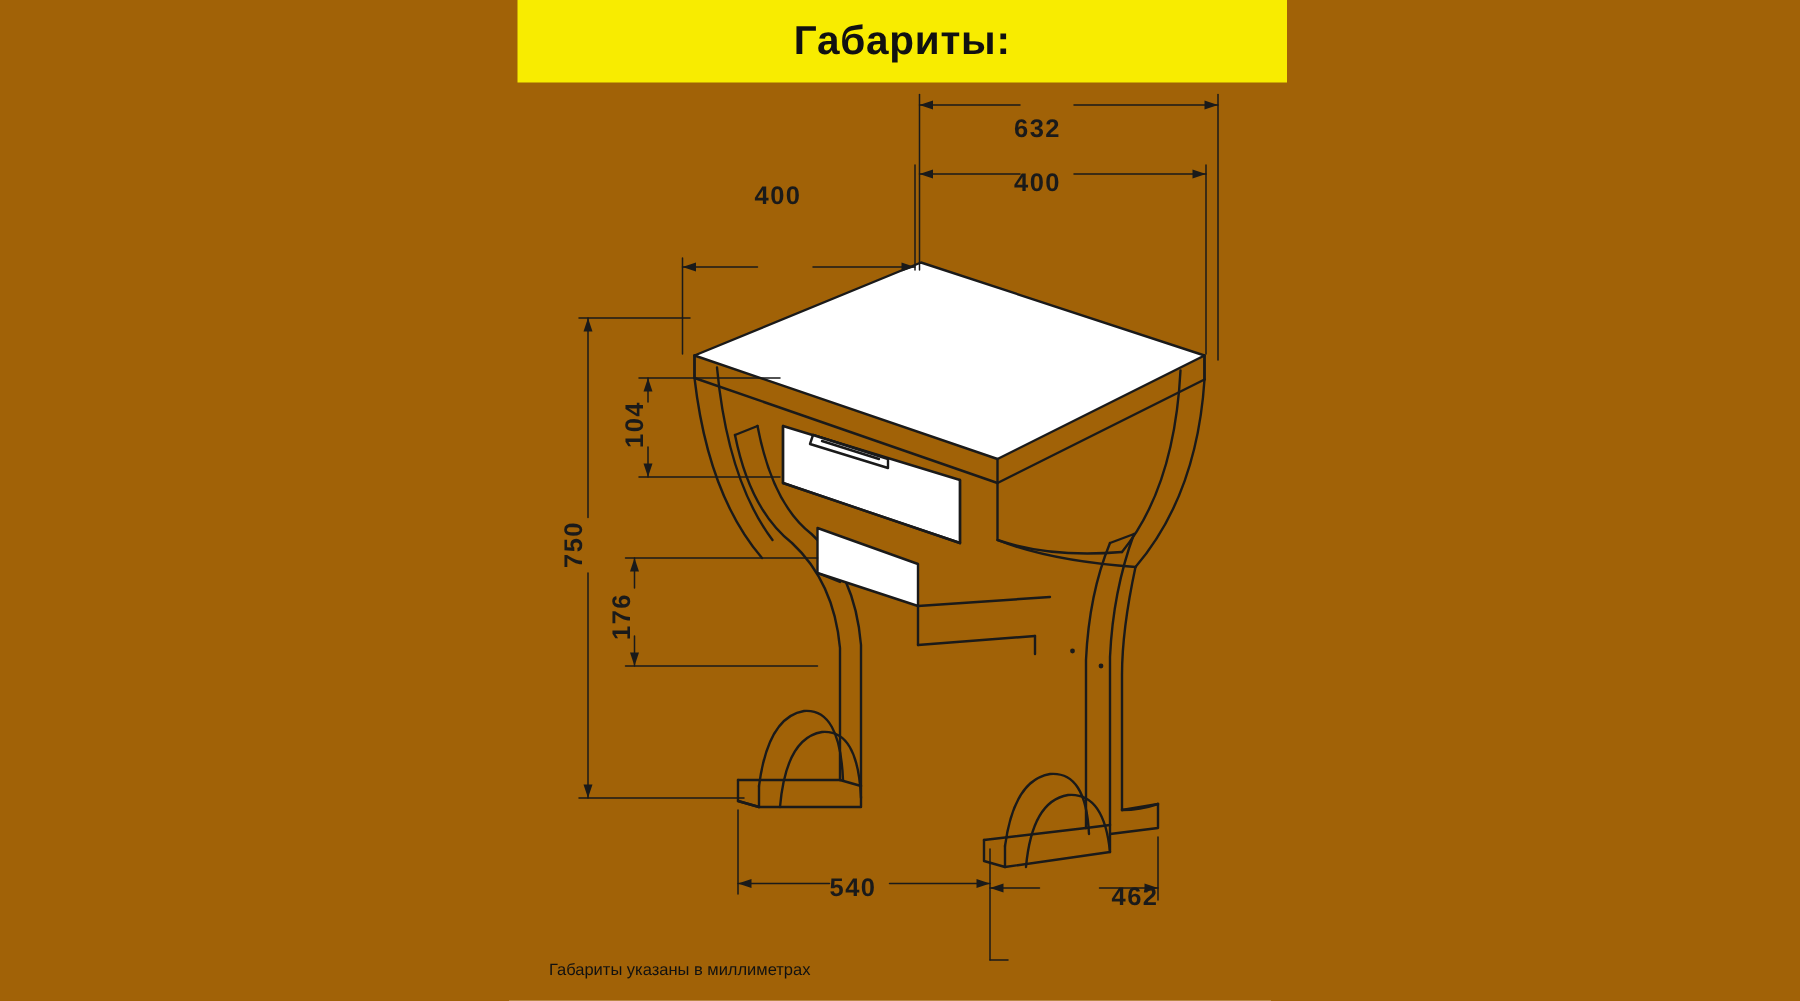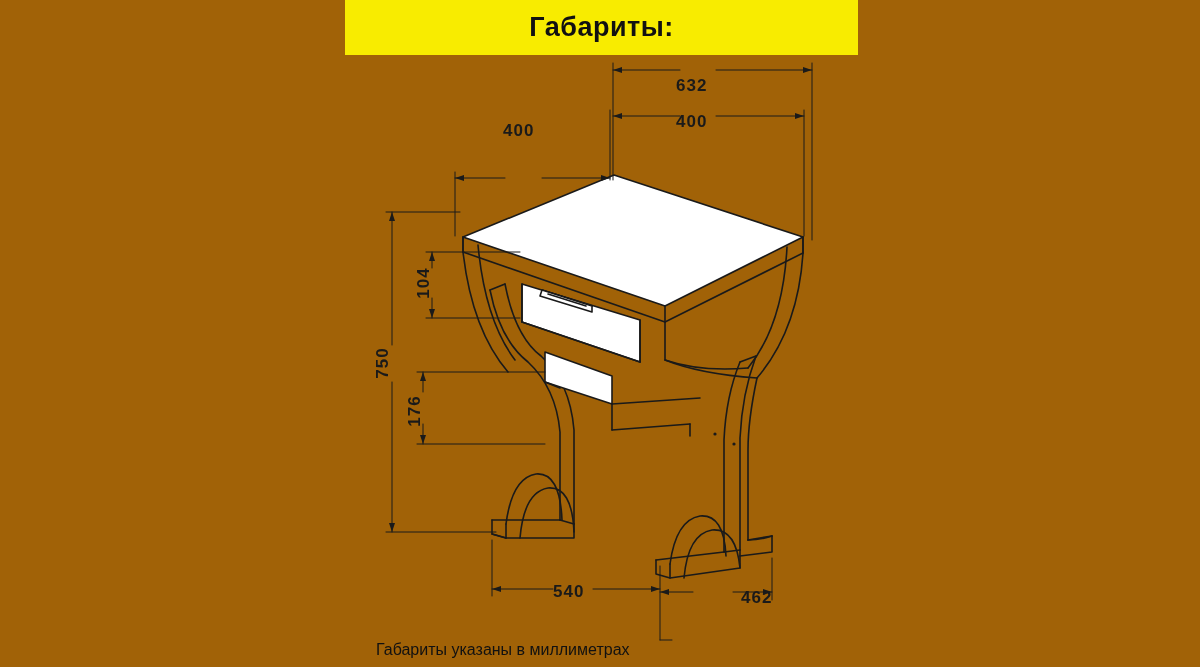--- a/index.html
+++ b/index.html
@@ -51,23 +51,23 @@
     color: #1a1a1a;
     letter-spacing: 1px;
     white-space: nowrap;
   }
   .dim-label.vert {
     transform-origin: 50% 50%;
     transform: rotate(-90deg);
   }
   .footnote {
     position: absolute;
-    left: 376px;
+    left: 366px;
     top: 641px;
-    font-size: 16px;
+    font-size: 11px;
     color: #111111;
     white-space: nowrap;
   }
 </style>
 </head>
 <body>
 
 <div class="page">
 
   <div class="title-banner">

